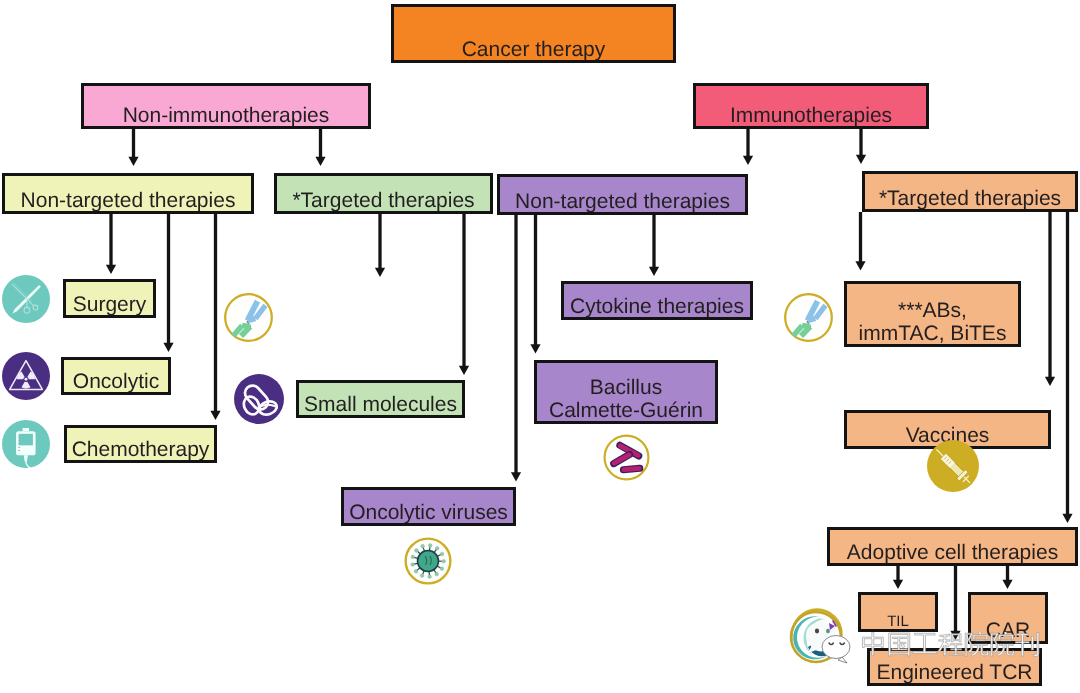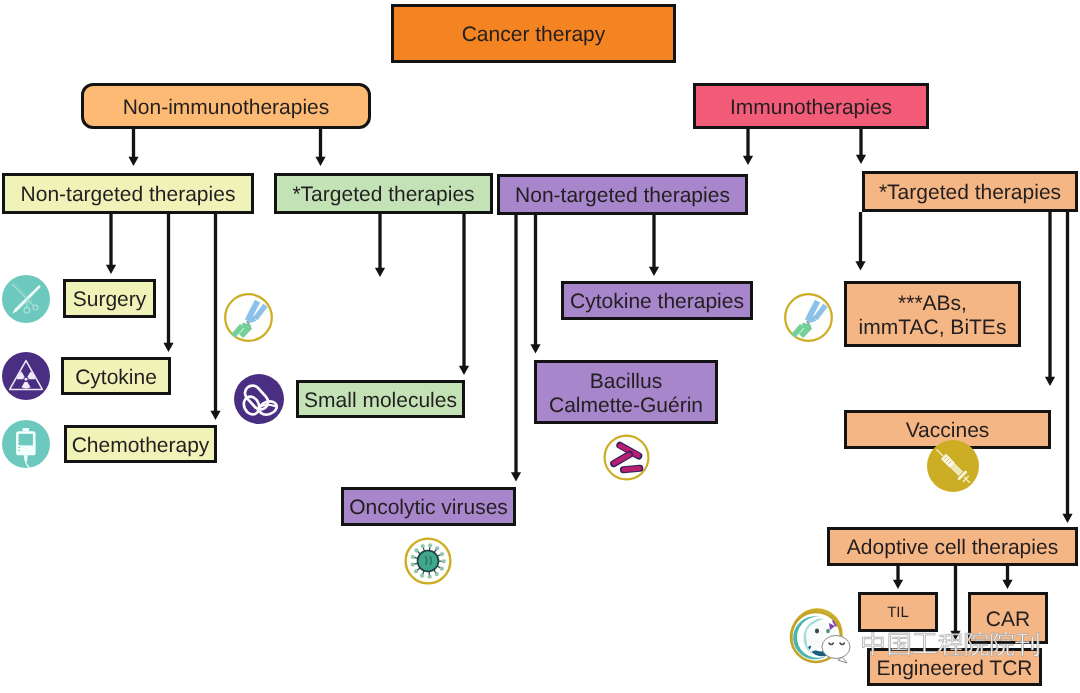--- a/index.html
+++ b/index.html
@@ -1,21 +1,21 @@
 <!DOCTYPE html>
 <html><head>
 <meta charset="utf-8">
 <title>Cancer therapy classification flowchart</title>
 <style>
   html,body{margin:0;padding:0;background:#ffffff;}
   body{width:1080px;height:693px;overflow:hidden;-webkit-font-smoothing:antialiased;text-rendering:geometricPrecision;
        font-family:"Liberation Sans",sans-serif;color:#1a1a1a;}
   #stage{position:relative;width:1080px;height:693px;background:#fff;}
   .node{position:absolute;box-sizing:border-box;border:3px solid #131313;
-        display:flex;align-items:center;justify-content:center;text-align:center;
+        display:flex;align-items:flex-end;justify-content:center;text-align:center;
         line-height:1.12;color:#231f20;}
   .node span{display:block;position:relative;top:1.6px;}
   svg.wires{position:absolute;left:0;top:0;width:1080px;height:693px;overflow:visible;}
   .icon{position:absolute;}
   #watermark{position:absolute;left:861px;top:632px;width:190px;height:34px;z-index:50;}
   #wmlogo{position:absolute;left:789px;top:605px;width:80px;height:70px;z-index:51;}
 </style>
 </head>
 <body>
 
@@ -91,21 +91,21 @@
       </g>
     <g>
         <line x1="1007.5" x2="1007.5" y1="566" y2="581.1999999999999" stroke="#131313" stroke-width="3.3"></line>
         <path d="M1002.4 579.8 L1012.6 579.8 L1007.5 589 Z" fill="#131313"></path>
       </g>
   </svg>
 
   <div class="node" style="left: 391px; top: 4px; width: 285px; height: 59px; background: rgb(244, 131, 33); font-size: 21px;">
     <span>Cancer therapy</span>
   </div>
-  <div class="node" style="left: 81px; top: 83px; width: 290px; height: 46px; background: #fdba74; font-size: 21px; border-radius: 12px;">
+  <div class="node" style="left: 81px; top: 83px; width: 290px; height: 46px; background: #f9a8d4; font-size: 21px;">
     <span>Non-immunotherapies</span>
   </div>
   <div class="node" style="left: 693px; top: 83px; width: 236px; height: 46px; background: rgb(242, 92, 120); font-size: 21px;">
     <span>Immunotherapies</span>
   </div>
   <div class="node" style="left: 2px; top: 173px; width: 252px; height: 41px; background: rgb(240, 243, 184); font-size: 21px;">
     <span>Non-targeted therapies</span>
   </div>
   <div class="node" style="left: 274px; top: 173px; width: 219px; height: 41px; background: rgb(195, 227, 182); font-size: 21px;">
     <span>*Targeted therapies</span>
@@ -113,21 +113,21 @@
   <div class="node" style="left: 497px; top: 174px; width: 251px; height: 41px; background: rgb(167, 134, 204); font-size: 21px;">
     <span>Non-targeted therapies</span>
   </div>
   <div class="node" style="left: 862px; top: 171px; width: 216px; height: 41px; background: rgb(245, 182, 133); font-size: 21px;">
     <span>*Targeted therapies</span>
   </div>
   <div class="node" style="left: 63px; top: 279px; width: 93px; height: 39px; background: rgb(240, 243, 184); font-size: 21px;">
     <span>Surgery</span>
   </div>
   <div class="node" style="left: 61px; top: 357px; width: 110px; height: 38px; background: rgb(240, 243, 184); font-size: 21px;">
-    <span>Cytokine</span>
+    <span>Oncolytic</span>
   </div>
   <div class="node" style="left: 64px; top: 425px; width: 153px; height: 38px; background: rgb(240, 243, 184); font-size: 21px;">
     <span>Chemotherapy</span>
   </div>
   <div class="node" style="left: 296px; top: 380px; width: 169px; height: 38px; background: rgb(195, 227, 182); font-size: 21px;">
     <span>Small molecules</span>
   </div>
   <div class="node" style="left: 561px; top: 281px; width: 192px; height: 39px; background: rgb(167, 134, 204); font-size: 21px;">
     <span>Cytokine therapies</span>
   </div>

